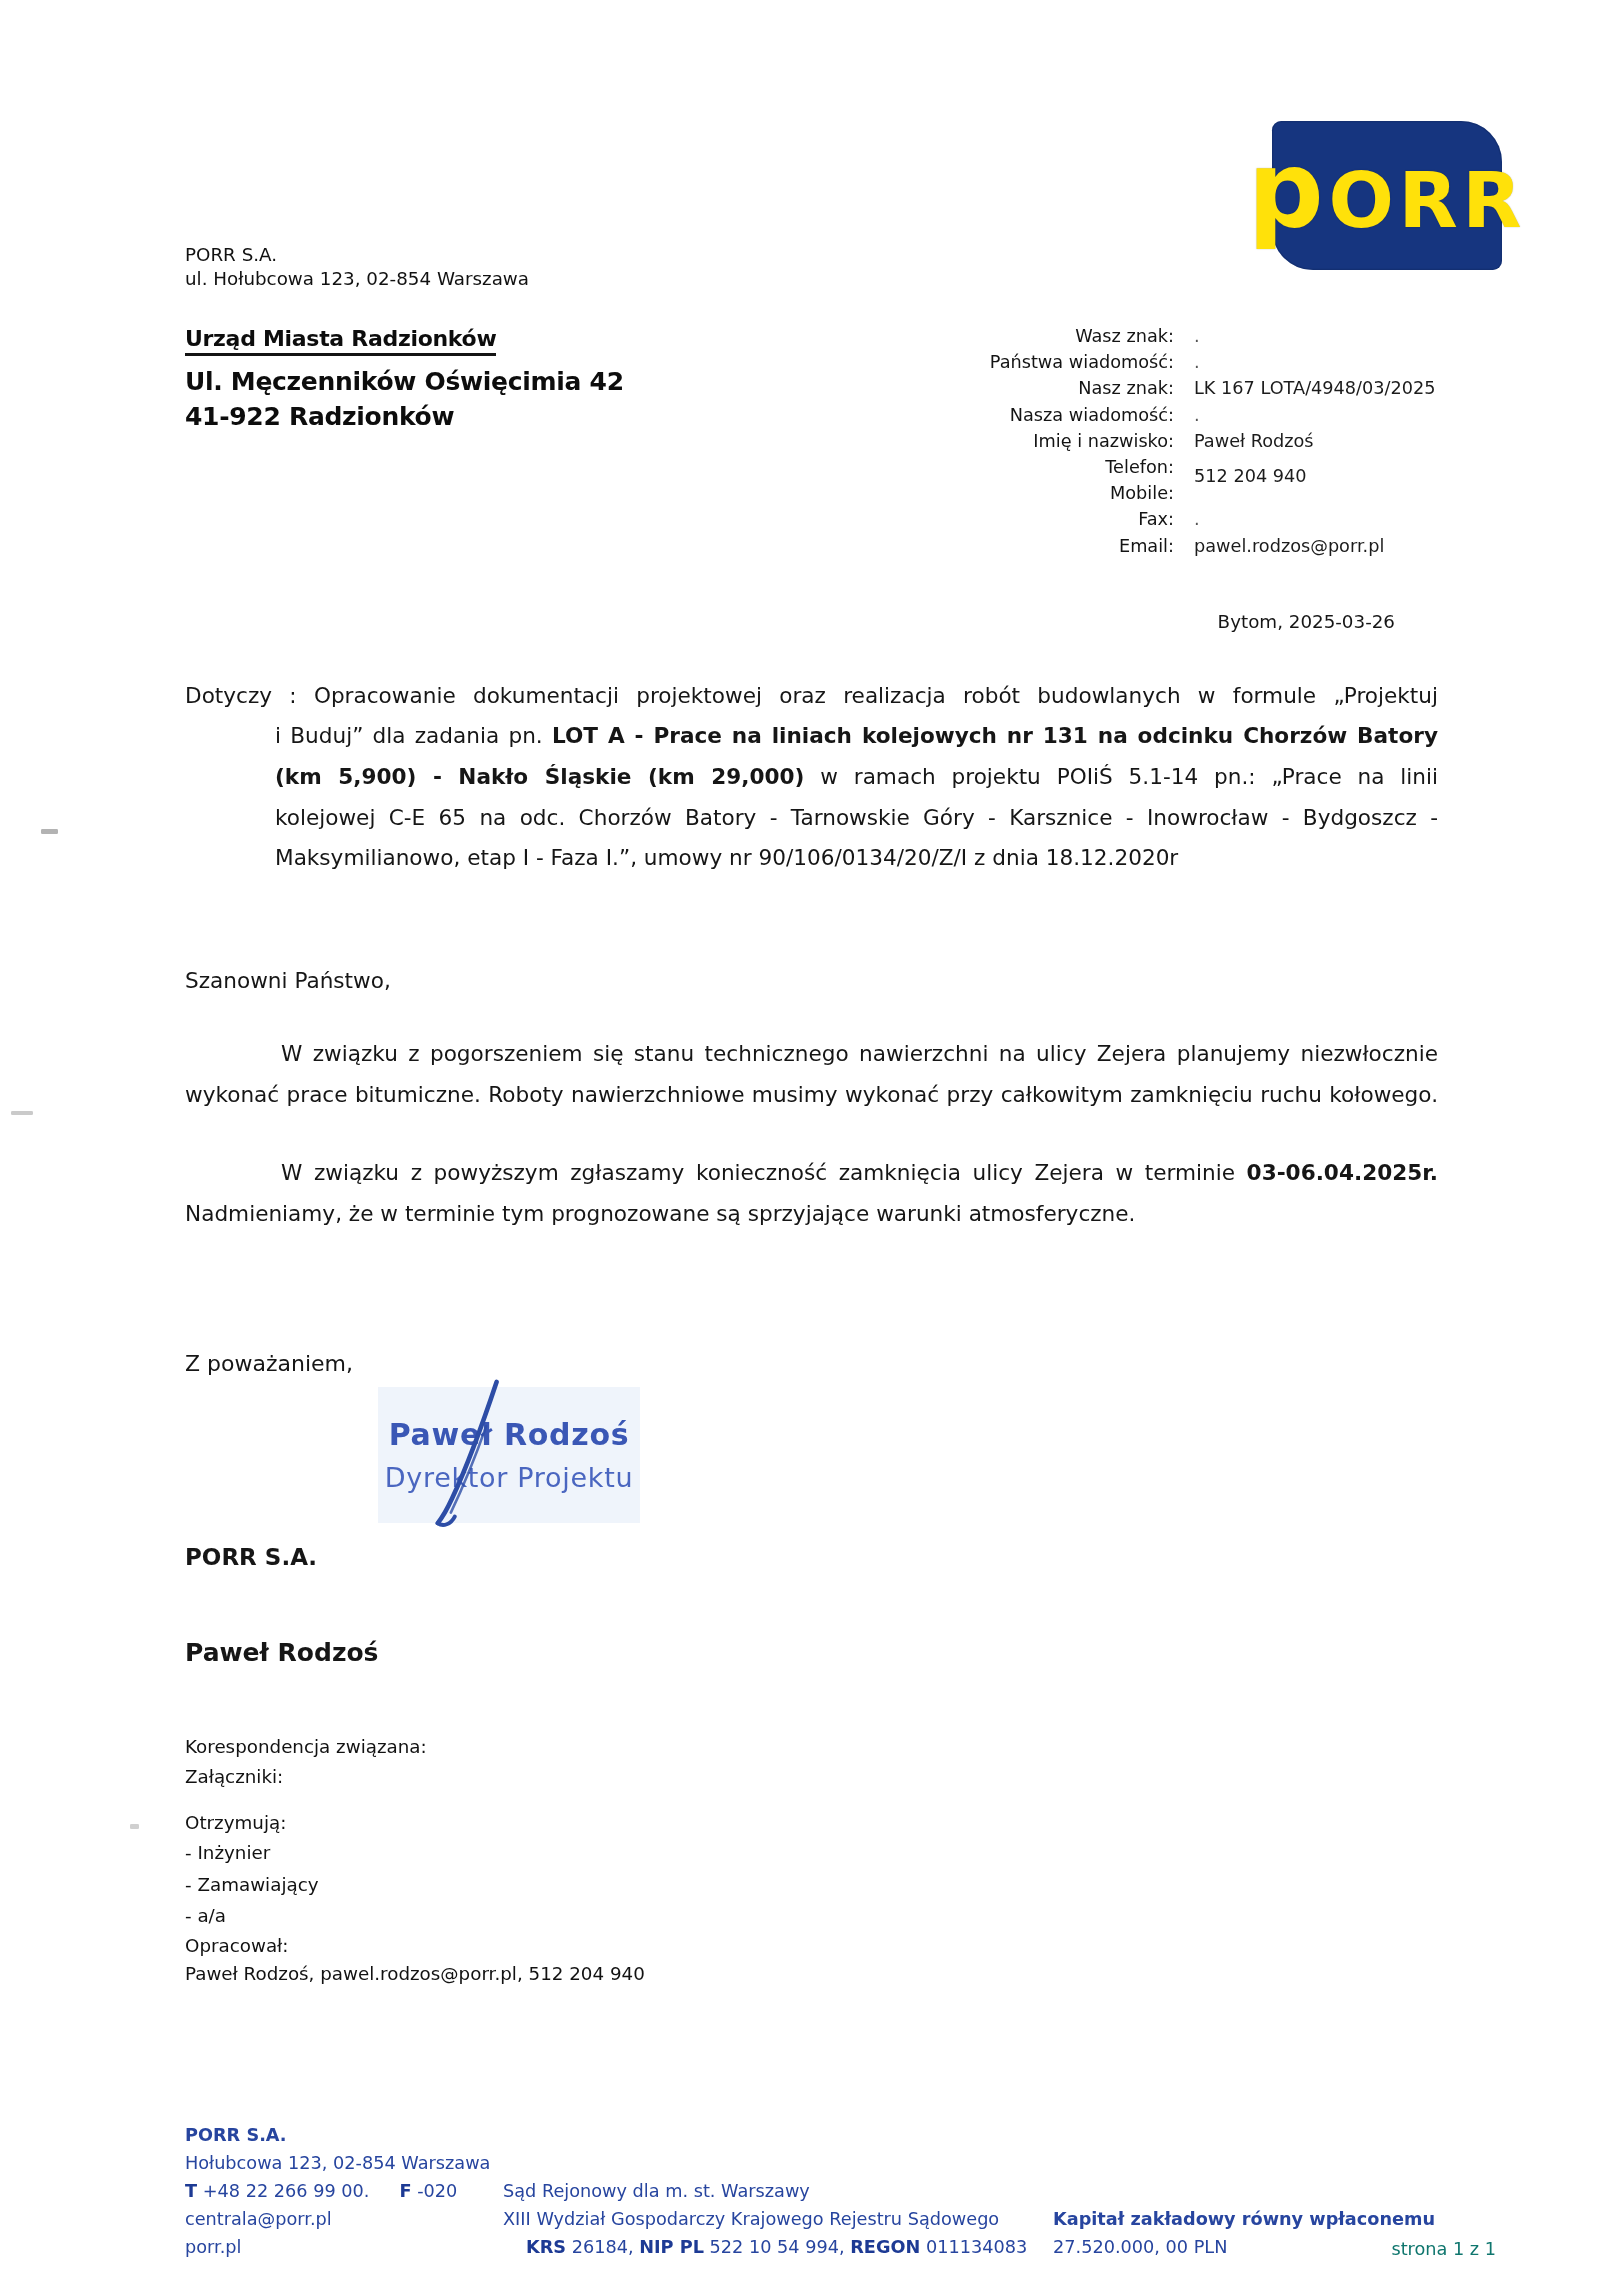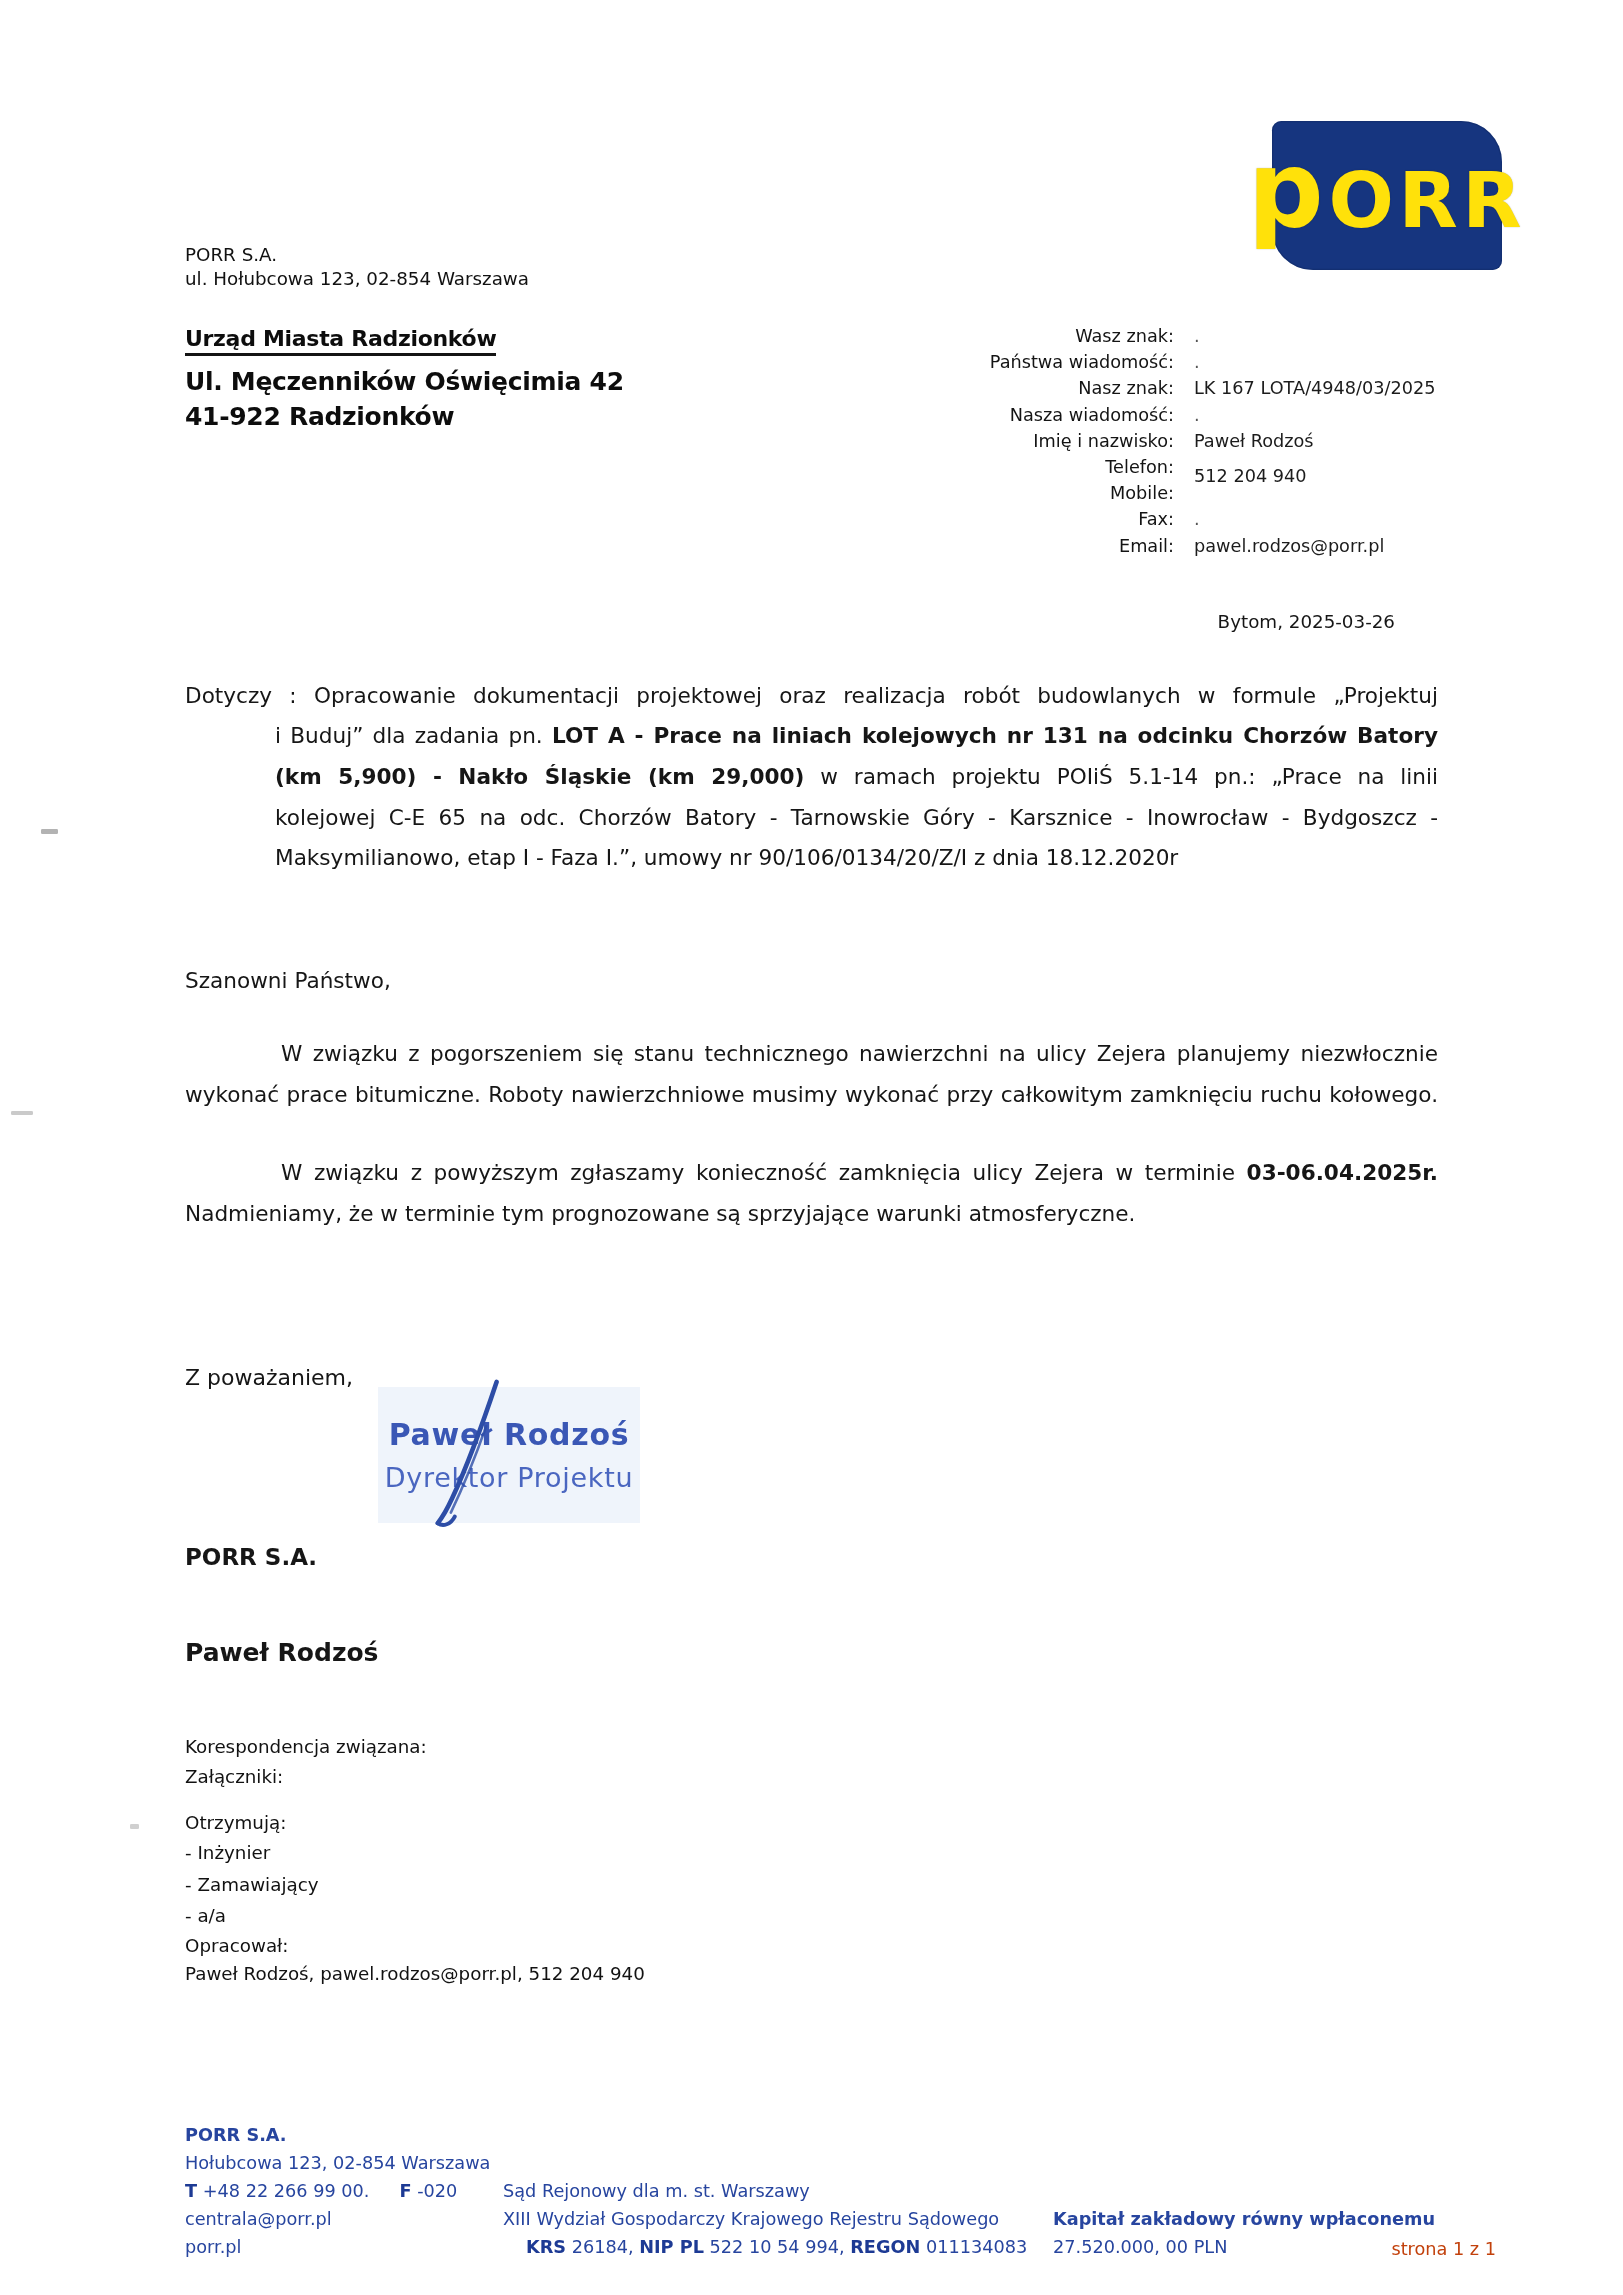--- a/index.html
+++ b/index.html
@@ -58,21 +58,21 @@
   .stamp .sname{font-size:30px;font-weight:bold;letter-spacing:0.7px;}
   .stamp .stitle{font-size:27px;margin-top:9.2px;letter-spacing:0.7px;color:#4a66c0;}
   .sig-co{font-size:23px;font-weight:bold;}
   .sig-name{font-size:25px;font-weight:bold;}
 
   .dist{font-size:18.3px;color:#121212;}
 
   
   .foot{font-size:17.7px;color:#27459f;}
   .foot b{color:#1d3a94;}
-  .page-num{font-size:17.7px;color:#c2410c;}
+  .page-num{font-size:17.7px;color:#0f766e;}
 
   .artifact{background:#8a8a8a;border-radius:1.3px;}
   svg.sigstroke{left:367px;top:1361px;}
 </style>
 </head>
 <body>
 
 <div class="page">
 
   <div class="abs hdr-small" style="left:185px;top:244px;">PORR S.A.</div>
@@ -127,21 +127,21 @@
   <div class="abs tline ind" style="top:845px;">Maksymilianowo, etap I - Faza I.”, umowy nr 90/106/0134/20/Z/I z dnia 18.12.2020r</div>
 
   <div class="abs tline" style="top:968px;">Szanowni Państwo,</div>
 
   <div class="abs tline just" style="top:1082px;">wykonać prace bitumiczne. Roboty nawierzchniowe musimy wykonać przy całkowitym zamknięciu ruchu kołowego.</div>
   <div class="abs tline just find" style="top:1041px;">W związku z pogorszeniem się stanu technicznego nawierzchni na ulicy Zejera planujemy niezwłocznie</div>
 
   <div class="abs tline just find" style="top:1160px;"><span>W związku z powyższym zgłaszamy konieczność zamknięcia ulicy Zejera w terminie </span><b>03-06.04.2025r.</b></div>
   <div class="abs tline" style="top:1201px;">Nadmieniamy, że w terminie tym prognozowane są sprzyjające warunki atmosferyczne.</div>
 
-  <div class="abs closing" style="left:185px;top:1351px;margin-top:14px;">Z poważaniem,</div>
+  <div class="abs closing" style="left:185px;top:1351px;">Z poważaniem,</div>
 
   <div class="abs stamp">
     <div class="sname">Paweł Rodzoś</div>
     <div class="stitle">Dyrektor Projektu</div>
   </div>
 
   <svg class="abs sigstroke" width="301" height="183" viewBox="0 0 460 280">
     <path d="M 198 32 C 182 80, 158 150, 130 210 C 124 223, 116 238, 108 248" fill="none" stroke="#2d4da6" stroke-width="7" stroke-linecap="round"></path>
     <path d="M 108 248 C 116 254, 128 250, 134 238" fill="none" stroke="#2d4da6" stroke-width="6" stroke-linecap="round"></path>
     <path d="M 182 100 C 168 140, 148 190, 128 232" fill="none" stroke="#2d4da6" stroke-width="4" stroke-linecap="round" opacity="0.8"></path>

